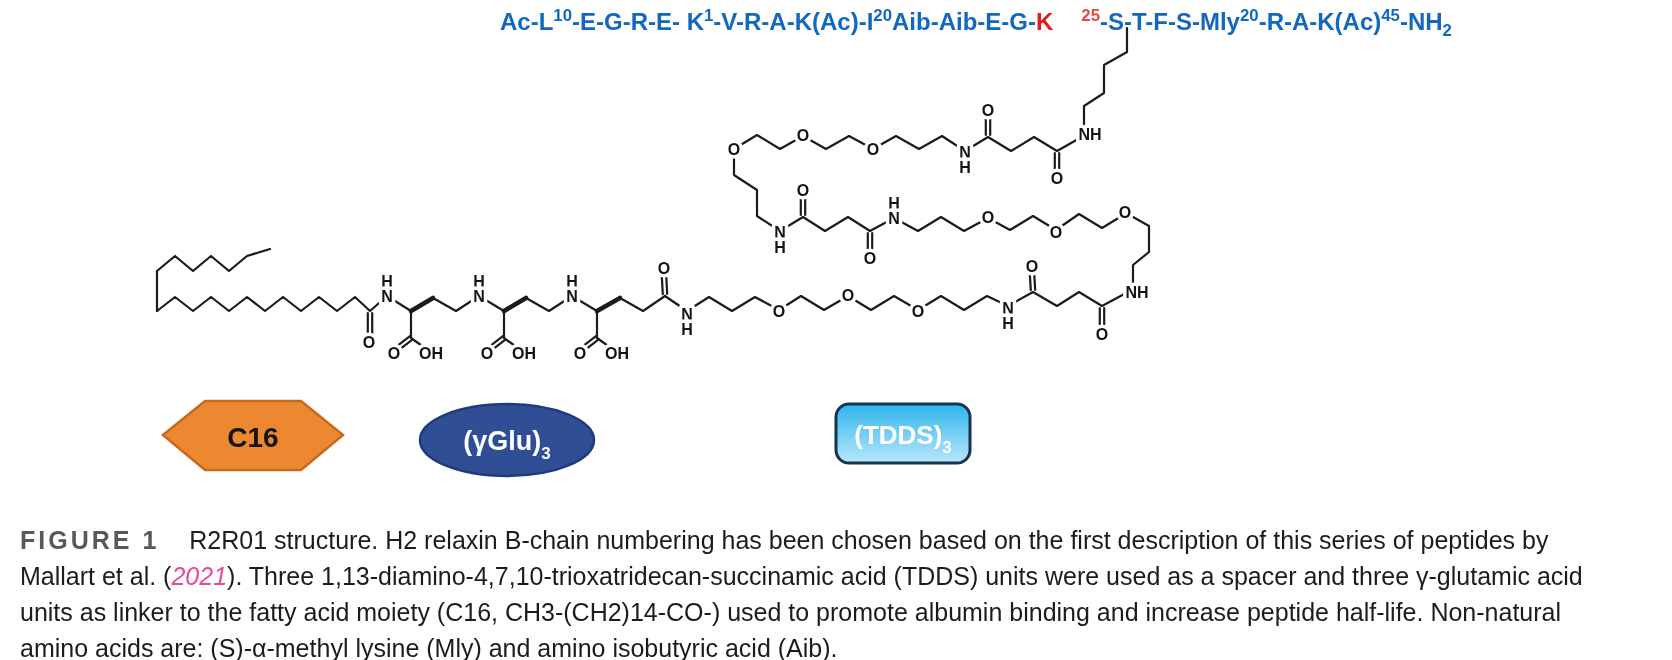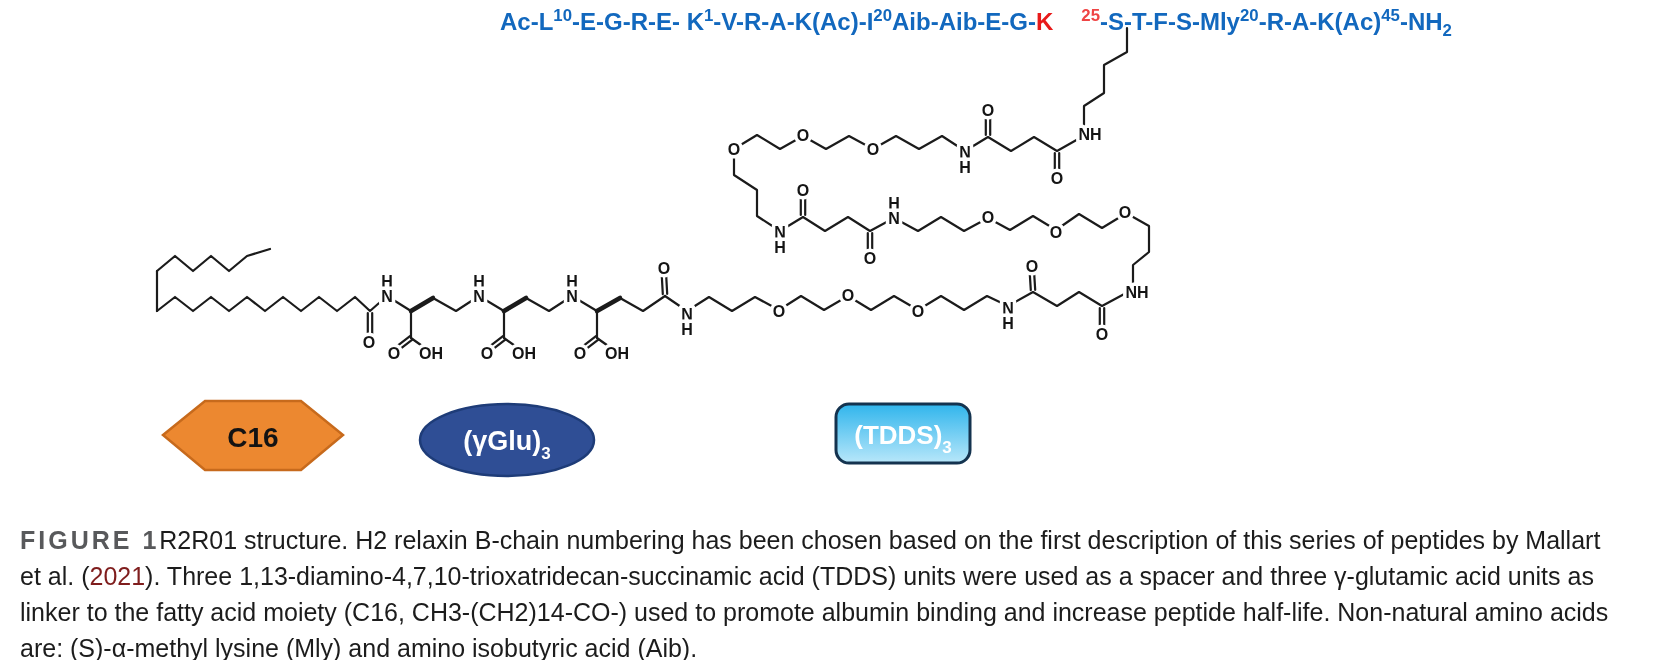--- a/index.html
+++ b/index.html
@@ -22,22 +22,22 @@
     font-family:"Liberation Sans",sans-serif;font-size:16px;font-weight:bold;fill:#141414;
     text-anchor:middle;dominant-baseline:central;
     paint-order:stroke;stroke:#ffffff;stroke-width:7px;stroke-linejoin:round;
   }
   .shape-label{font-family:"Liberation Sans",sans-serif;font-weight:bold;text-anchor:middle;}
   
   .caption{
     position:absolute;left:20px;top:497px;width:1600px;
     font-size:25px;line-height:36px;color:#1c1c1c;text-align:left;
   }
-  .caption .fig-label{font-weight:bold;color:#58595b;letter-spacing:3px;}
-  .caption .link{color:#7f1d1d;cursor:pointer;}
+  .caption .fig-label{font-weight:bold;color:#58595b;letter-spacing:3px;margin-right:30px;}
+  .caption .link{color:#ec4899;cursor:pointer;font-style:italic;}
 </style>
 </head>
 <body>
 
 <div class="sequence" id="seq" style="color: rgb(18, 104, 190);"><span>Ac-L</span><sup>10</sup><span>-E-G-R-E- K</span><sup>1</sup><span>-V-R-A-K(Ac)-I</span><sup>20</sup><span>Aib-Aib-E-G-</span><span style="color: rgb(232, 26, 26);">K</span><sup style="color: #ef4444; margin-left: 28px;">25</sup><span>-S-T-F-S-Mly</span><sup>20</sup><span>-R-A-K(Ac)</span><sup>45</sup><span>-NH</span><sub>2</sub></div>
 
 <svg id="struct" viewBox="0 0 1250 490">
   <defs>
     <linearGradient id="boxgrad" x1="0" y1="0" x2="0" y2="1">
       <stop id="boxgrad-top" offset="0" stop-color="#30B5EC"></stop>

